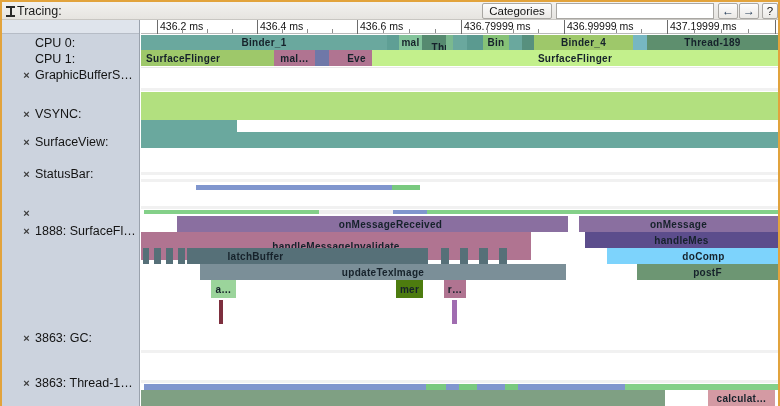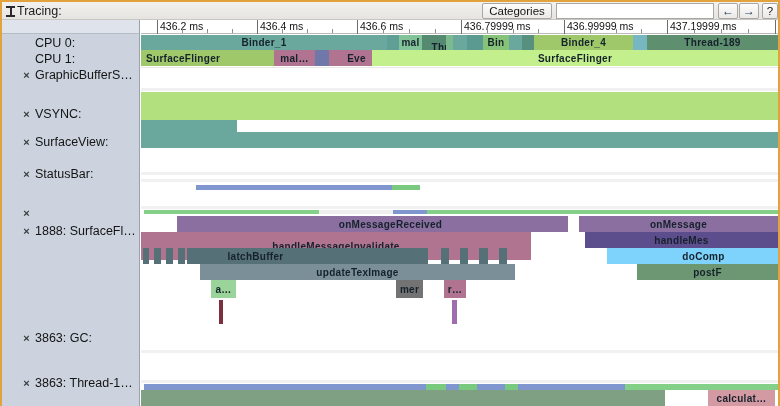--- a/index.html
+++ b/index.html
@@ -231,24 +231,24 @@
           <div class="sl" style="left: 13px; width: 7px; top: 228px; height: 16px; background: rgb(86, 112, 120);"></div>
           <div class="sl" style="left: 25px; width: 7px; top: 228px; height: 16px; background: rgb(86, 112, 120);"></div>
           <div class="sl" style="left: 37px; width: 7px; top: 228px; height: 16px; background: rgb(86, 112, 120);"></div>
           <div class="sl" style="left: 46px; width: 137px; top: 228px; height: 16px; background: rgb(86, 112, 120);">latchBuffer</div>
           <div class="sl" style="left: 183px; width: 104px; top: 228px; height: 16px; background: rgb(86, 112, 120);"></div>
           <div class="sl" style="left: 300px; width: 8px; top: 228px; height: 16px; background: rgb(86, 112, 120);"></div>
           <div class="sl" style="left: 319px; width: 8px; top: 228px; height: 16px; background: rgb(86, 112, 120);"></div>
           <div class="sl" style="left: 338px; width: 9px; top: 228px; height: 16px; background: rgb(86, 112, 120);"></div>
           <div class="sl" style="left: 358px; width: 8px; top: 228px; height: 16px; background: rgb(86, 112, 120);"></div>
           <div class="sl" style="left: 444px; width: 193px; top: 228px; height: 16px; background: #7dd3fc; margin-left: 22px;">doComp</div>
-          <div class="sl" style="left: 59px; width: 315px; top: 244px; height: 16px; background: rgb(123, 143, 152);">updateTexImage</div>
+          <div class="sl" style="left: 59px; width: 366px; top: 244px; height: 16px; background: rgb(123, 143, 152);">updateTexImage</div>
           <div class="sl" style="left: 496px; width: 141px; top: 244px; height: 16px; background: rgb(109, 150, 115);">postF</div>
           <div class="sl" style="left: 70px; width: 25px; top: 260px; height: 18px; background: rgb(155, 212, 155);">a…</div>
-          <div class="sl" style="left: 255px; width: 27px; top: 260px; height: 18px; background: #737373;">mer</div>
+          <div class="sl" style="left: 255px; width: 27px; top: 260px; height: 18px; background: #4d7c0f;">mer</div>
           <div class="sl" style="left: 303px; width: 22px; top: 260px; height: 18px; background: rgb(176, 116, 145);">r…</div>
           <div class="sl" style="left: 78px; width: 4px; top: 280px; height: 24px; background: rgb(125, 47, 62);"></div>
           <div class="sl" style="left: 311px; width: 5px; top: 280px; height: 24px; background: rgb(160, 108, 176);"></div>
         </div>
         <div class="thinsep" style="top: 186px;"></div>
         <div class="thinsep" style="top: 330px;"></div>
         <div class="band" style="top: 0px; height: 406px;">
           <div class="sl" style="left: 3px; width: 282px; top: 364px; height: 6px; background: rgb(128, 150, 206);"></div>
           <div class="sl" style="left: 285px; width: 20px; top: 364px; height: 6px; background: rgb(121, 201, 127);"></div>
           <div class="sl" style="left: 305px; width: 13px; top: 364px; height: 6px; background: rgb(128, 150, 206);"></div>

